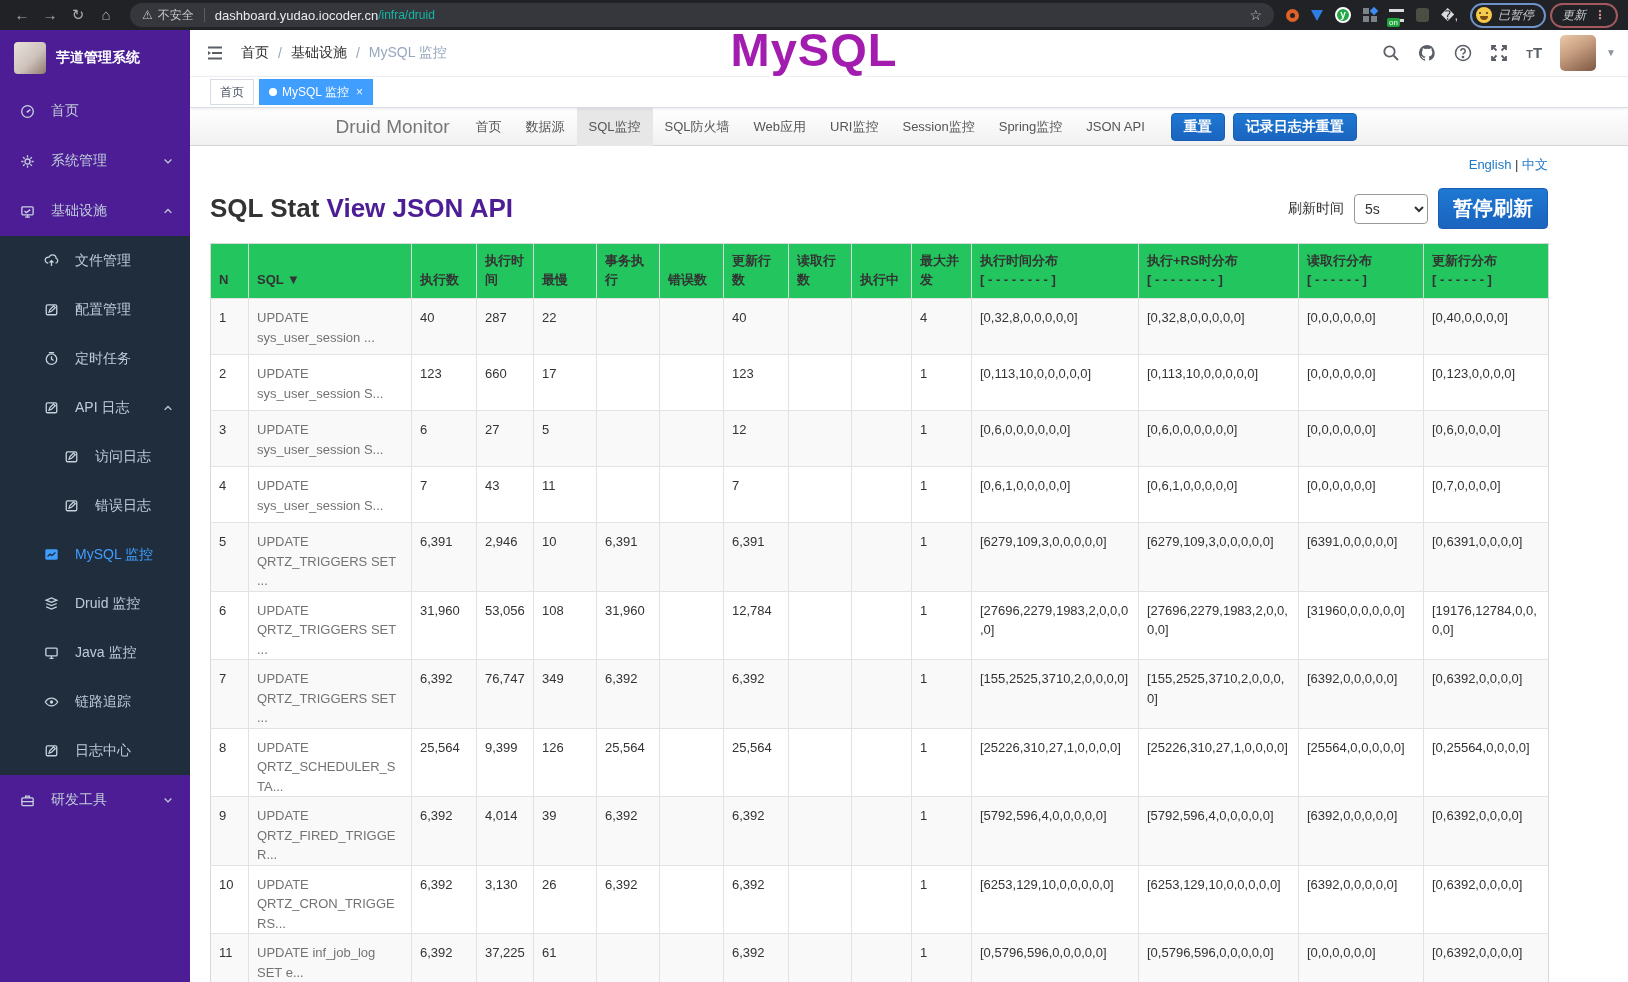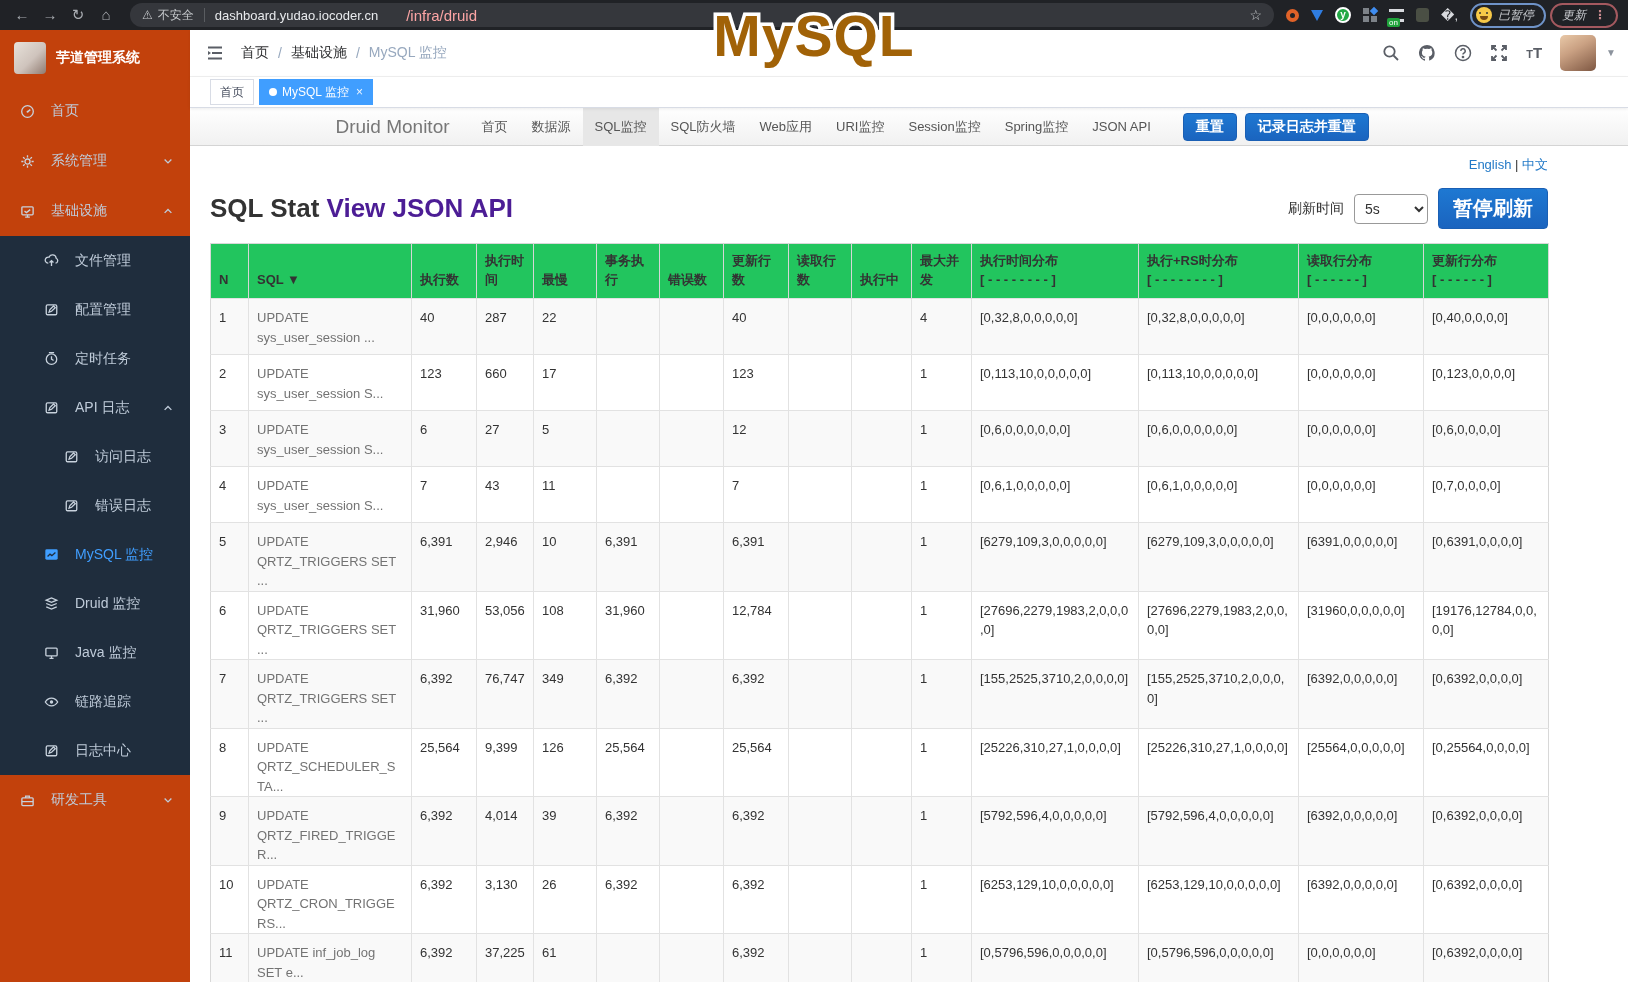--- a/index.html
+++ b/index.html
@@ -6,46 +6,46 @@
   html,body { width:1628px; height:982px; overflow:hidden; }
   body { font-family:"Liberation Sans","DejaVu Sans",sans-serif; background:#fff; position:relative; }
 
   
   .browser-bar { height:30px; background:#202226; display:flex; align-items:center; padding:0 10px; gap:4px; position:relative; z-index:5; }
   .b-icon { color:#a9adb2; font-size:15px; width:24px; text-align:center; line-height:30px; cursor:pointer; flex:0 0 auto; }
   .omnibox { flex:1 1 auto; height:24px; background:#35373c; border-radius:12px; display:flex; align-items:center; padding:0 12px; margin:0 8px; min-width:0; }
   .omni-warn { color:#c7cacd; font-size:12px; display:flex; align-items:center; gap:5px; flex:0 0 auto; }
   .omni-sep { width:1px; height:14px; background:#5a5d61; margin:0 10px; flex:0 0 auto; }
   .omni-host { color:#e8eaed; font-size:13px; }
-  .omni-path { color:#fca5a5; font-size:15px;margin-left:28px; }
+  .omni-path { color:#14b8a6; font-size:12px; }
   .omni-star { margin-left:auto; color:#c7cacd; font-size:14px; }
   .ext-row { display:flex; align-items:center; gap:12px; flex:0 0 auto; margin-right:8px; }
   .ext-donut { width:13px; height:13px; border-radius:50%; border:4px solid #e06228; }
   .ext-gem { width:0; height:0; border-left:6px solid transparent; border-right:6px solid transparent; border-top:11px solid #2f7de1; }
   .ext-y { width:16px; height:16px; border-radius:50%; background:#22a845; border:2px solid #fff; color:#fff; font-size:10px; font-weight:bold; text-align:center; line-height:12px; }
   .ext-grid { width:14px; height:14px; display:grid; grid-template-columns:6px 6px; grid-template-rows:6px 6px; gap:2px; }
   .ext-grid i { background:#7d8288; } .ext-grid i.blue { background:#3f8df0; transform:rotate(45deg); }
   .ext-list { width:15px; height:13px; border-top:3px solid #d8dade; border-bottom:3px solid #d8dade; position:relative; }
   .ext-list::after { content:"on"; position:absolute; left:-2px; top:6px; background:#1fa43b; color:#fff; font-size:8px; padding:0 2px; border-radius:2px; }
   .ext-dark { width:13px; height:14px; background:#4a4f44; border-radius:3px; }
   .ext-puzzle { color:#d8dade; font-size:13px; }
   .pill { display:flex; align-items:center; gap:6px; border-radius:13px; padding:2px 10px; font-size:12px; color:#c9ccd0; flex:0 0 auto; cursor:pointer;font-style:italic; }
   .pill-pause { border:2px solid #6f93c8; padding-left:4px; }
   .emoji-face { width:16px; height:16px; border-radius:50%; background:#f7c948; position:relative; }
   .emoji-face::before { content:""; position:absolute; left:3px; top:5px; width:2px; height:2px; background:#333; border-radius:50%; box-shadow:7px 0 0 #333; }
   .emoji-face::after { content:""; position:absolute; left:4px; top:9px; width:8px; height:4px; border-radius:0 0 8px 8px; background:#7a4b12; }
   .pill-update { border:2px solid #a4595f; gap:8px; }
   .pill-update .dots { color:#c98a8e; font-weight:bold; }
 
   
-  .overlay-text { position:absolute; top:3px; left:50%; transform:translateX(-50%); font-size:57px; font-weight:bold; color:#a16207; -webkit-text-stroke:7px #fff; paint-order:stroke fill; z-index:50; letter-spacing:1px; }
+  .overlay-text { position:absolute; top:22px; left:50%; transform:translateX(-50%); font-size:47px; font-weight:bold; color:#a21caf; -webkit-text-stroke:7px #fff; paint-order:stroke fill; z-index:50; letter-spacing:1px; }
 
   
   .app { display:flex; height:952px; }
-  .sidebar { width:190px; flex:0 0 190px; background:#c2410c; color:#bfcbd9; overflow:hidden; }
+  .sidebar { width:190px; flex:0 0 190px; background:#4c1d95; color:#bfcbd9; overflow:hidden; }
   .logo-row { height:56px; display:flex; align-items:center; padding-left:14px; gap:10px; }
   .logo-avatar { width:32px; height:32px; border-radius:4px; background:linear-gradient(135deg,#e8e2da 0%,#cfc4bd 55%,#8f7a70 100%); flex:0 0 auto; }
   .logo-title { color:#fff; font-weight:bold; font-size:14px; }
   .menu-item { position:relative; height:50px; display:flex; align-items:center; padding-left:20px; font-size:14px; color:#bfcbd9; cursor:pointer; }
   .menu-item .mi-icon { width:15px; height:15px; margin-right:16px; display:inline-flex; color:#c8d2dd; }
   .menu-item .chev { position:absolute; right:16px; top:18px; color:#bfcbd9; }
   .menu-item.lvl2 { height:49px; padding-left:44px; background:#1f2d3d; }
   .menu-item.lvl3 { height:49px; padding-left:64px; background:#1f2d3d; }
   .menu-item.active { color:#409EFF; }
   .menu-item.active .mi-icon { color:#409EFF; }
@@ -68,21 +68,21 @@
   
   .tags-bar { height:34px; display:flex; align-items:center; padding-left:20px; gap:5px; border-bottom:1px solid #d8dce5; box-shadow:0 1px 3px rgba(0,0,0,.08); background:#fff; position:relative; z-index:2; }
   .tag { height:26px; display:flex; align-items:center; gap:5px; padding:0 9px; border:1px solid #d8dce5; background:#fff; color:#495060; font-size:12px; cursor:pointer; }
   .tag.active { background:#409EFF; border-color:#409EFF; color:#fff; }
   .tag .dot { width:8px; height:8px; border-radius:50%; background:#fff; }
   .tag .close { font-size:12px; margin-left:2px; opacity:.9; }
 
   
   .druid { flex:1 1 auto; overflow:hidden; background:#fff; }
   .druid-navbar { height:38px; background:linear-gradient(#ffffff,#f1f1f1); border-bottom:1px solid #d4d4d4; }
-  .druid-inner { width:1175px; margin:0 auto; height:38px; display:flex; align-items:center;gap:6px; }
+  .druid-inner { width:1175px; margin:0 auto; height:38px; display:flex; align-items:center; }
   .druid-brand { font-size:19px; color:#777; padding:0 14px; cursor:pointer; white-space:nowrap; }
   .druid-nav { display:flex; height:38px; list-style:none; }
   .druid-nav a { display:block; line-height:38px; padding:0 12px; font-size:13px; color:#555; text-decoration:none; white-space:nowrap; cursor:pointer; }
   .druid-nav a.active { background:#e7e7e7; color:#555; }
   .druid-btns { display:flex; gap:8px; margin-left:14px; }
   .dbtn { background:linear-gradient(#1e78d2,#1a64bf); color:#fff; font-weight:bold; font-size:14px; border:1px solid #1a5fb4; border-radius:4px; padding:4px 12px; cursor:pointer; white-space:nowrap; }
   .lang-row { width:1338px; margin:10px 0 0 20px; text-align:right; font-size:13px; color:#333; }
   .lang-row a { color:#2279c7; text-decoration:none; cursor:pointer; }
   .page-head { width:1338px; margin:14px 0 14px 20px; display:flex; align-items:center; }
   .page-title { font-size:26px; font-weight:bold; color:#333; }

